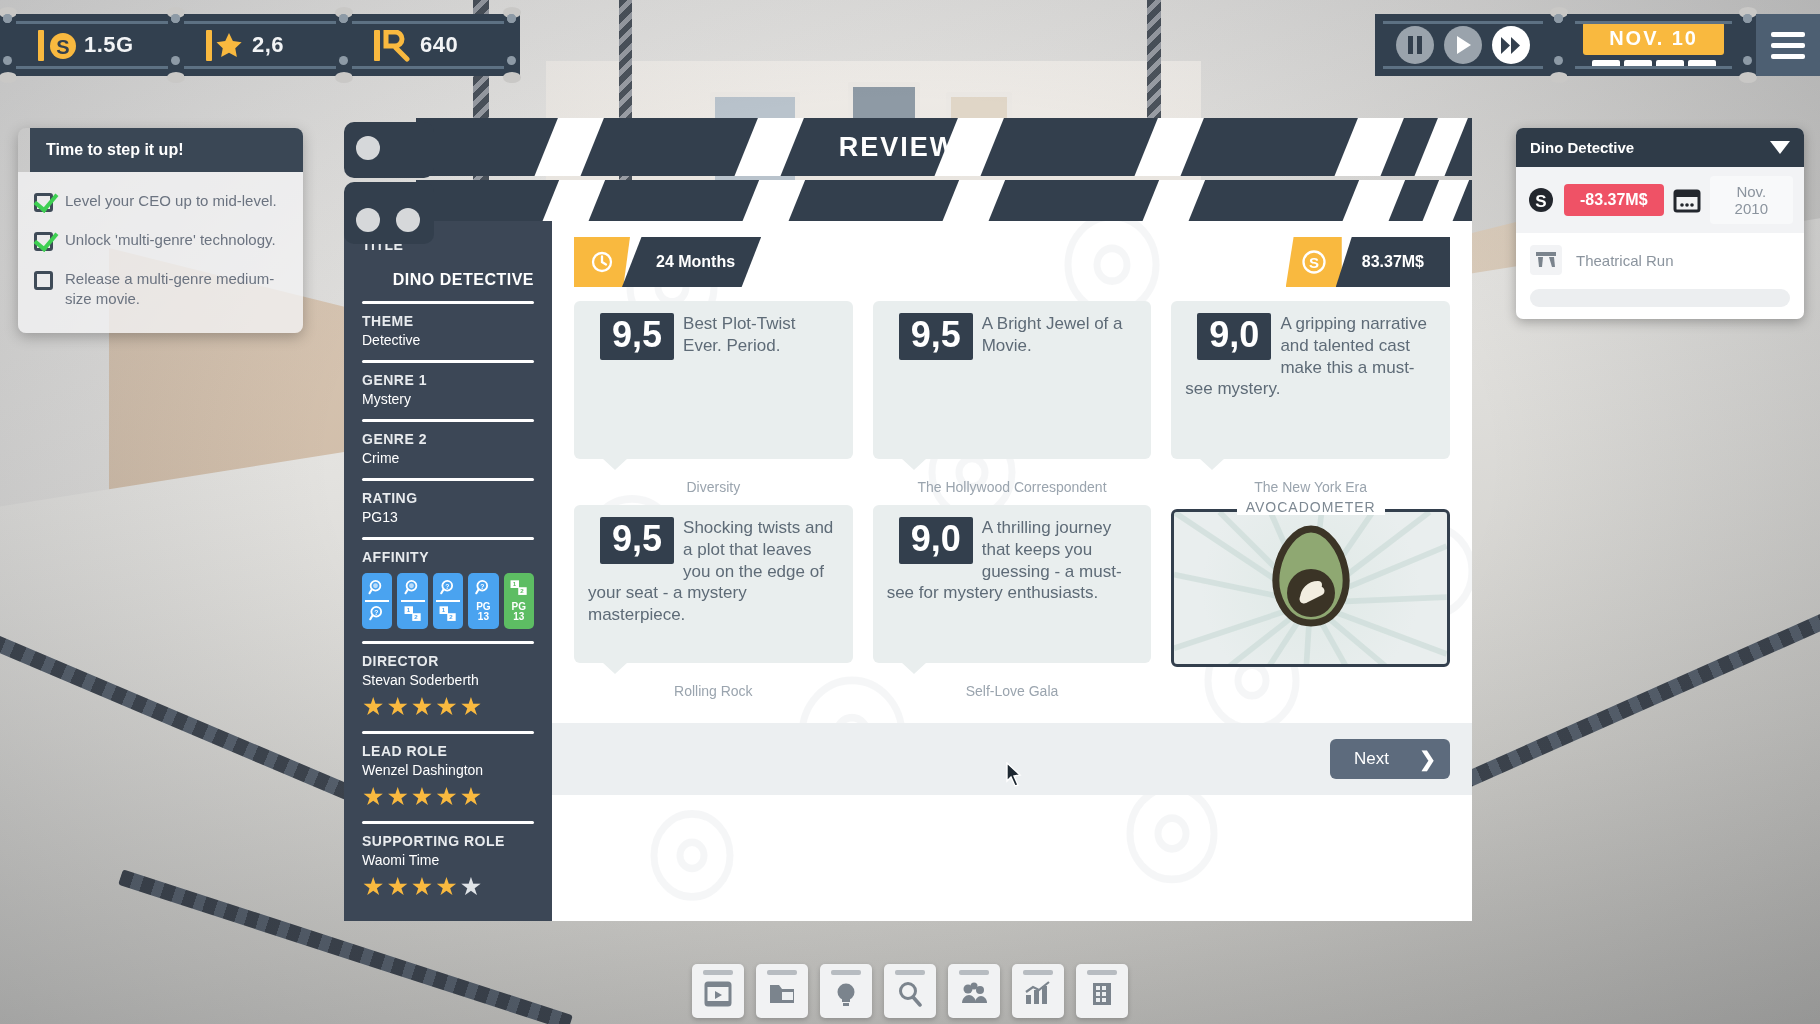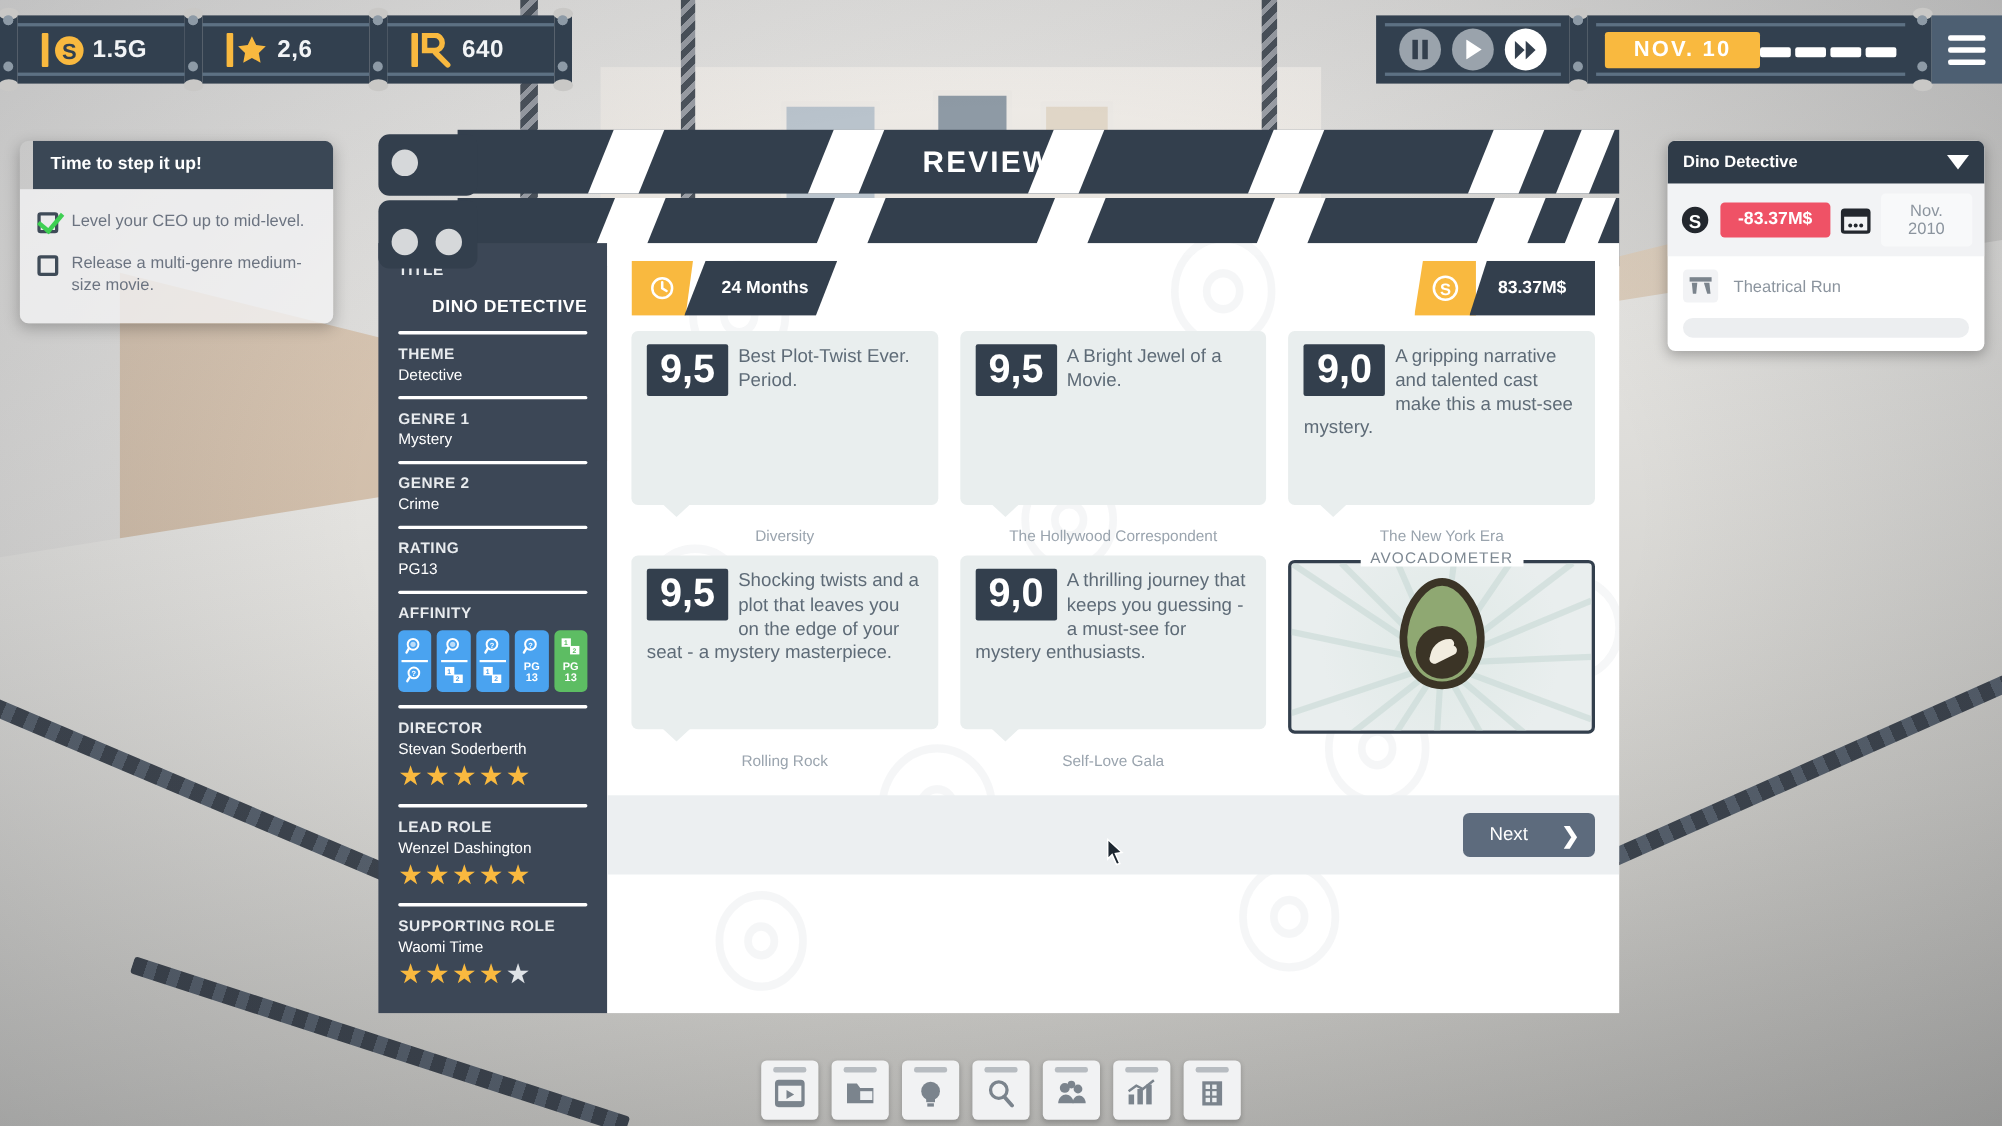--- a/index.html
+++ b/index.html
@@ -112,21 +112,21 @@
     height: 3px; background: #5d7183;
   }
   .pb-seg::before { top: 7px; }
   .pb-seg::after  { bottom: 7px; }
   .rbtn {
     width: 38px; height: 38px; border-radius: 50%; background: #9aa3ac;
     display: flex; align-items: center; justify-content: center; margin: 0 5px;
     border: none; cursor: pointer;
   }
   .rbtn.active { background: #ffffff; }
-  .date-wrap { display: flex; flex-direction: row; align-items: center; justify-content: flex-end; }
+  .date-wrap { display: flex; flex-direction: column; align-items: center; justify-content: flex-end; }
   .date-chip {
     background: #f9b93f; color: #ffffff; font-weight: bold; font-size: 20px;
     letter-spacing: 2px; padding: 5px 26px; border-radius: 3px;
   }
   .date-ticks { display: flex; gap: 4px; margin-top: 5px; }
   .date-ticks i { display: block; width: 28px; height: 9px; background: #ffffff; border-radius: 2px; }
   #menu-btn {
     position: absolute; right: 0; top: 14px; width: 64px; height: 62px;
     background: #4d5f72; display: flex; flex-direction: column;
     align-items: center; justify-content: center; gap: 6px; z-index: 41; cursor: pointer;
@@ -266,21 +266,21 @@
     background: #e9eeee; border-radius: 6px; padding: 12px 14px 16px 14px;
     position: relative; min-height: 158px;
   }
   .bubble::after {
     content: ""; position: absolute; left: 28px; bottom: -11px;
     border-left: 13px solid transparent; border-right: 13px solid transparent;
     border-top: 12px solid #e9eeee;
   }
   .score {
     float: left; background: #333f4d; color: #fff; font-size: 36px; font-weight: bold;
-    padding: 2px 12px 5px 12px; margin: 0 9px 2px 0; line-height: 1.1; border-radius: 2px;
+    padding: 2px 12px 5px 12px; margin: 0 9px 2px 12px; line-height: 1.1; border-radius: 2px;
   }
   .rev-txt { color: #5e6b77; font-size: 17px; line-height: 1.28; }
   .src { text-align: center; color: #9aa4ae; font-size: 14px; margin-top: 20px; }
 
   .avo-wrap { position: relative; margin-top: 4px; }
   .avo-label {
     position: absolute; top: -10px; left: 50%; transform: translateX(-50%);
     background: #ffffff; color: #7d8892; font-size: 14px; letter-spacing: 1px;
     padding: 0 9px; z-index: 3;
   }
@@ -449,20 +449,24 @@
   <i></i>
   <i></i>
 </div>
 
 <div id="quests">
   <div class="q-head">Time to step it up!</div>
   <div class="q-body">
     <div class="q-row">
       <div class="q-box done"></div>
       <div class="q-txt">Level your CEO up to mid-level.</div>
+    </div>
+    <div class="q-row">
+      <div class="q-box done"></div>
+      <div class="q-txt">Unlock 'multi-genre' technology.</div>
     </div>
     <div class="q-row">
       <div class="q-box"></div>
       <div class="q-txt">Release a multi-genre medium-size movie.</div>
     </div>
   </div>
 </div>
 
 <div id="status-card">
   <div class="sc-head">

